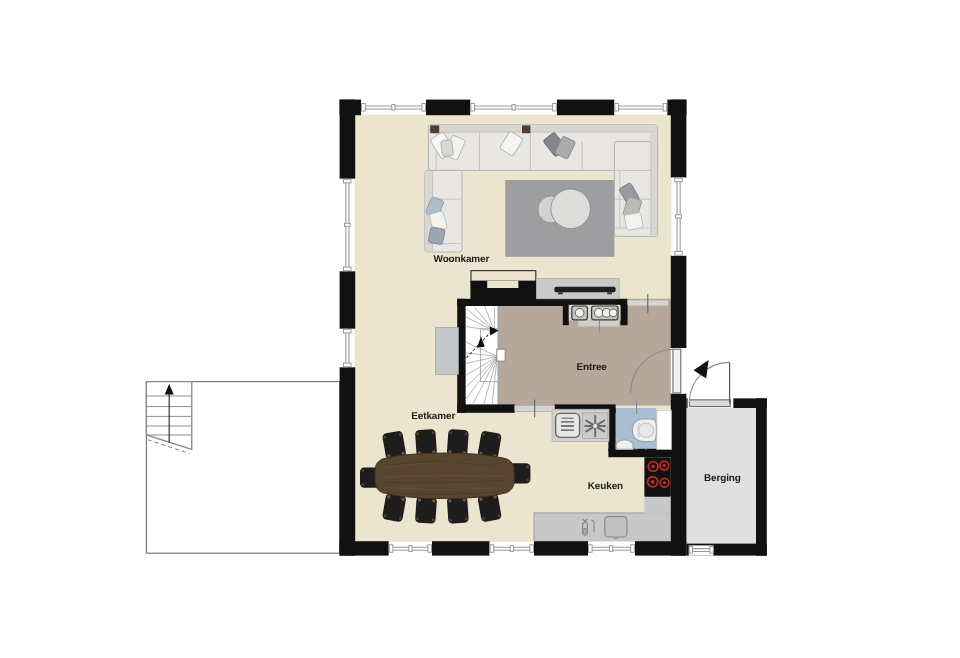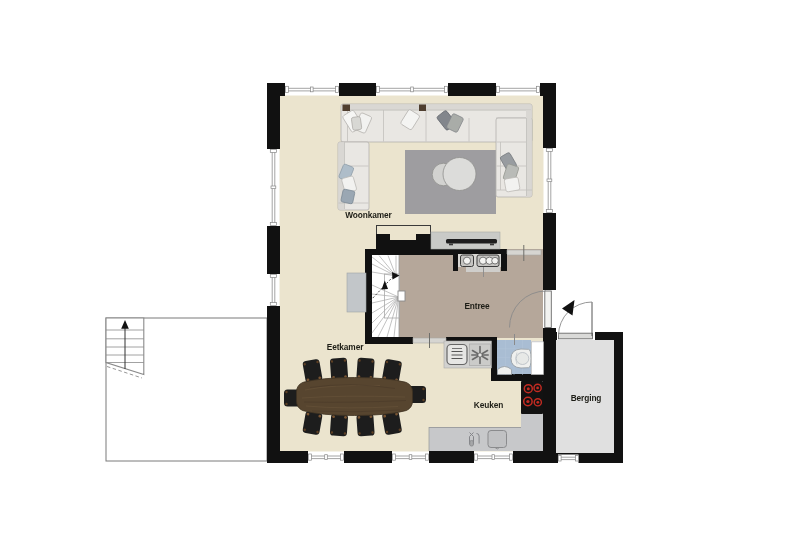--- a/index.html
+++ b/index.html
@@ -1,16 +1,16 @@
 <!DOCTYPE html>
 <html><head>
 <meta charset="utf-8">
 <style>
 html,body{margin:0;padding:0;background:#ffffff;}
-#plan{width:676px;height:548px;position:relative;font-family:"Liberation Sans",sans-serif;transform:translateZ(0);}
+#plan{width:676px;height:548px;position:relative;font-family:"Liberation Sans",sans-serif;transform:translateZ(0);margin-left:16px;}
 text{font-family:"Liberation Sans",sans-serif;font-weight:bold;fill:#1d1d16;}
 </style>
 </head>
 <body>
 <div id="plan">
 <svg width="800" height="548" viewBox="0 0 800 548">
 
 <rect x="0" y="0" width="800" height="548" fill="#ffffff"></rect>
 
 <g>

